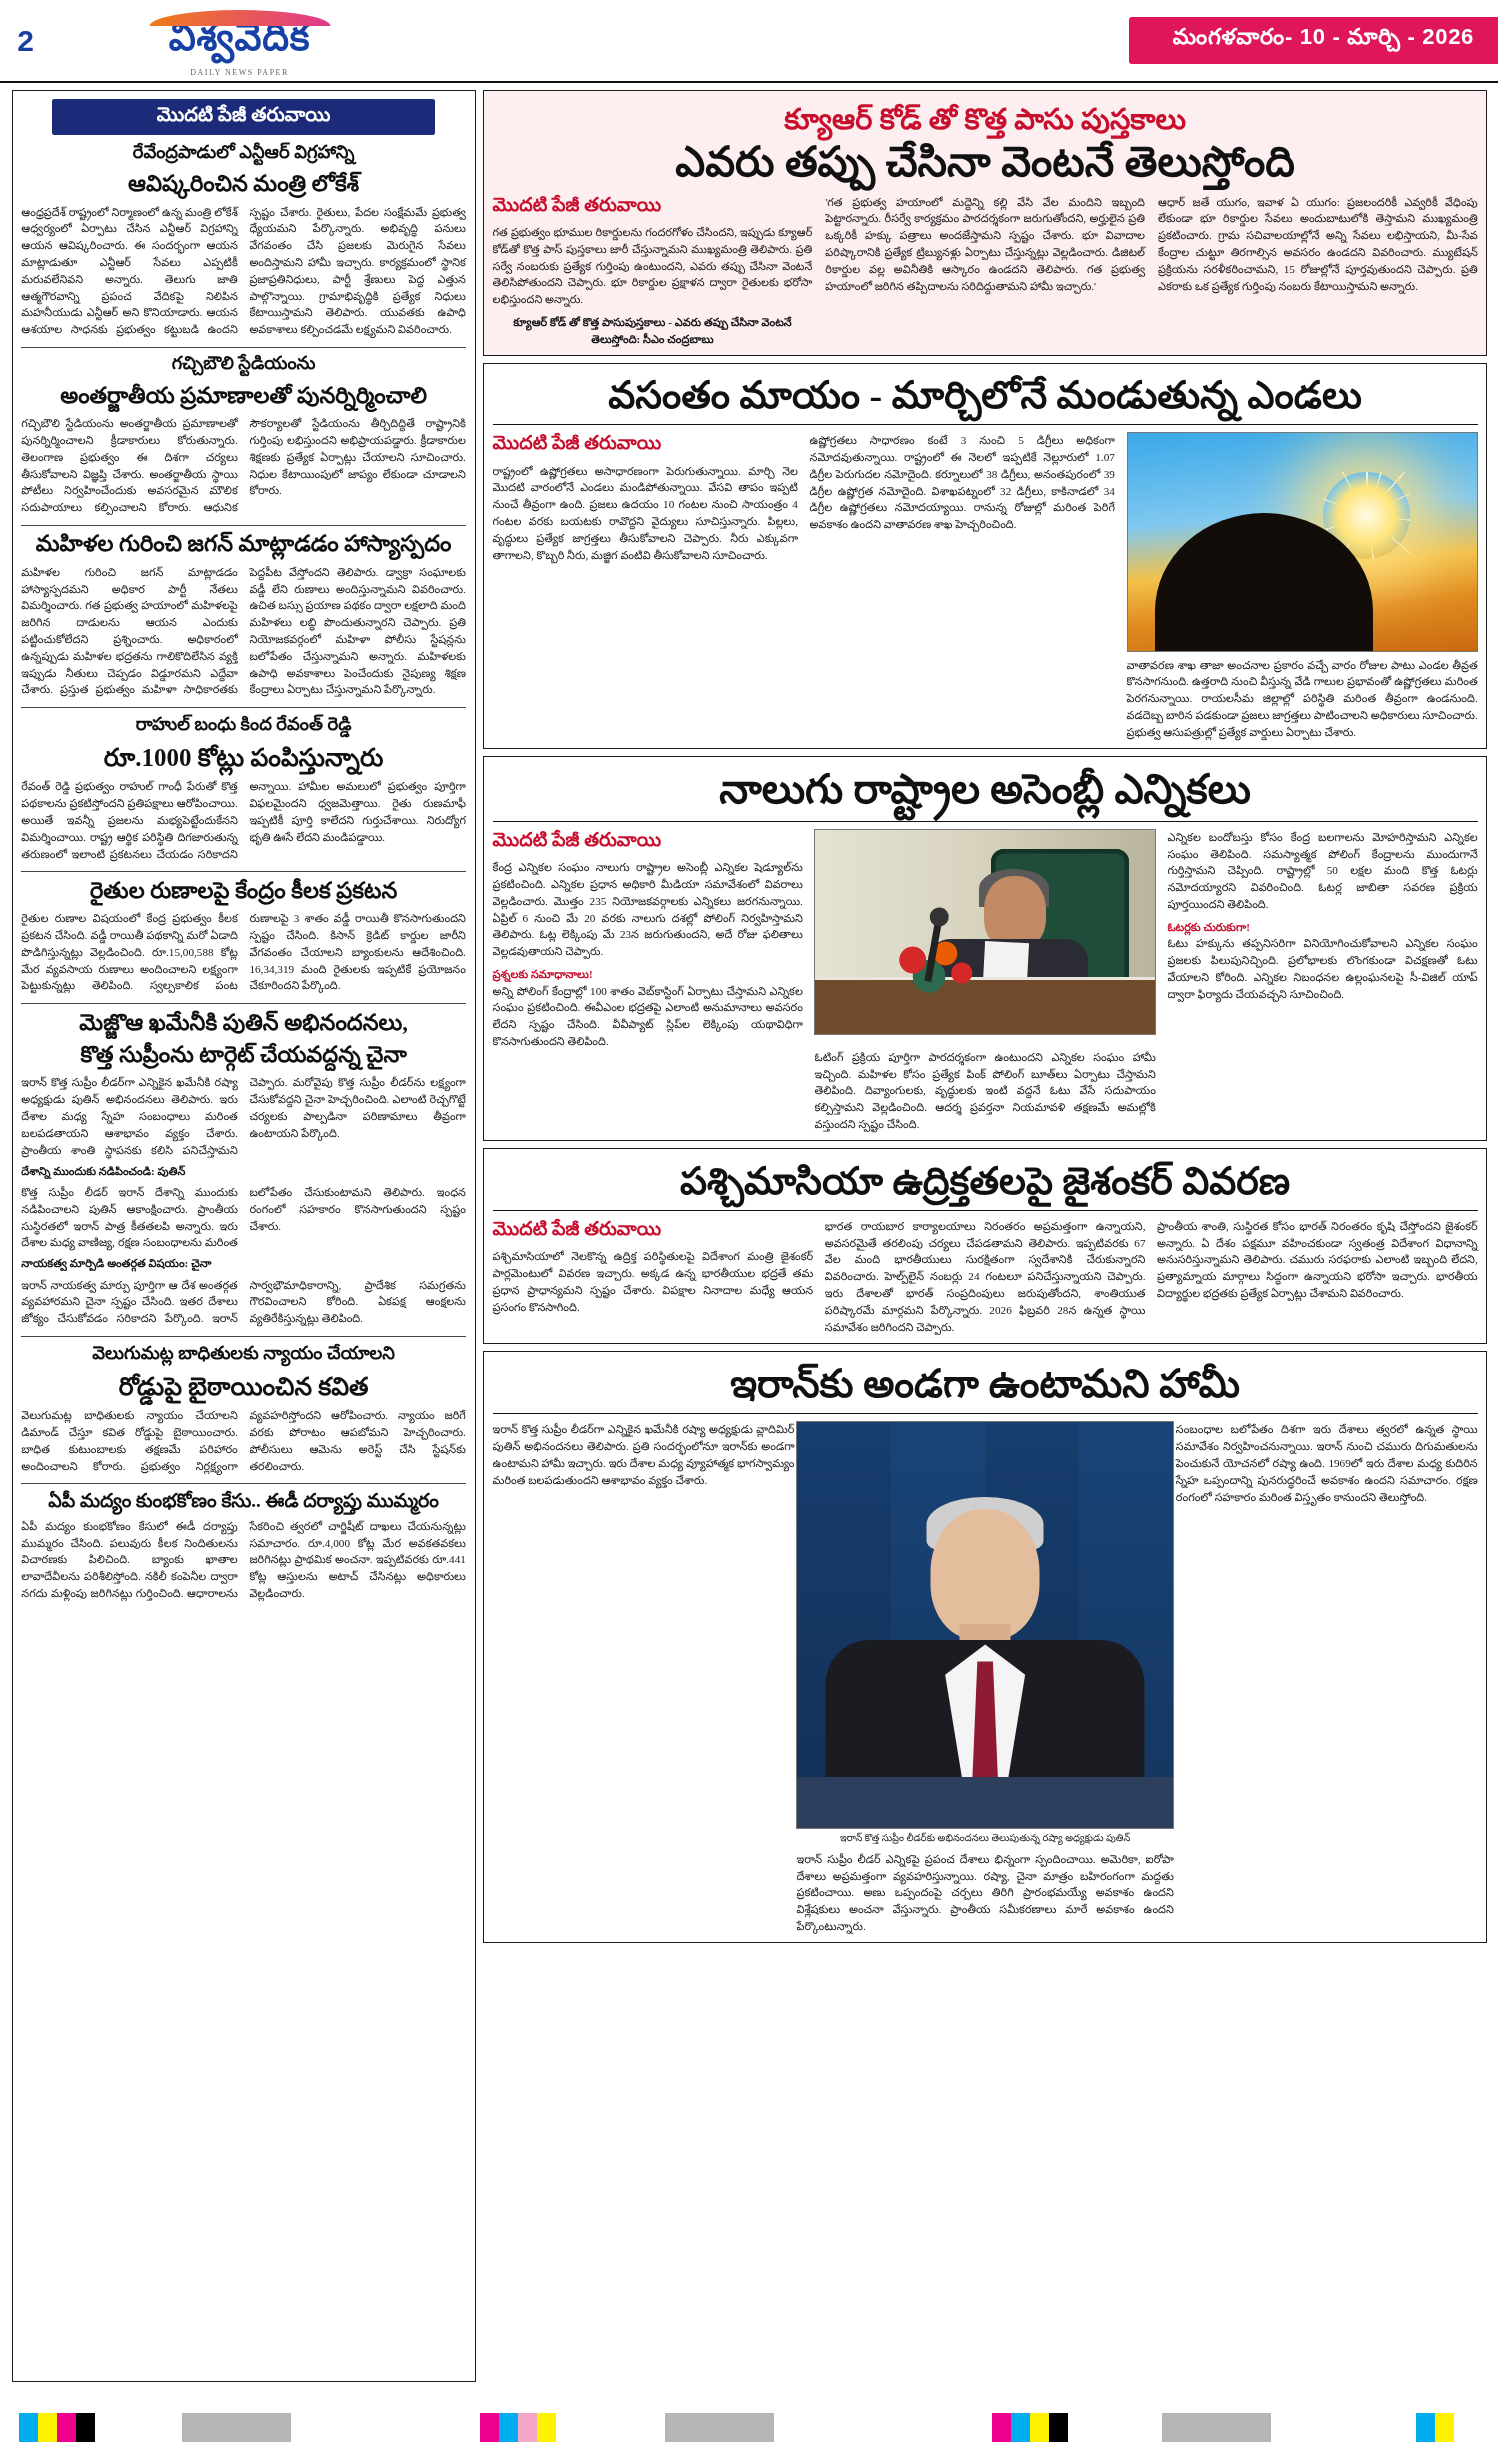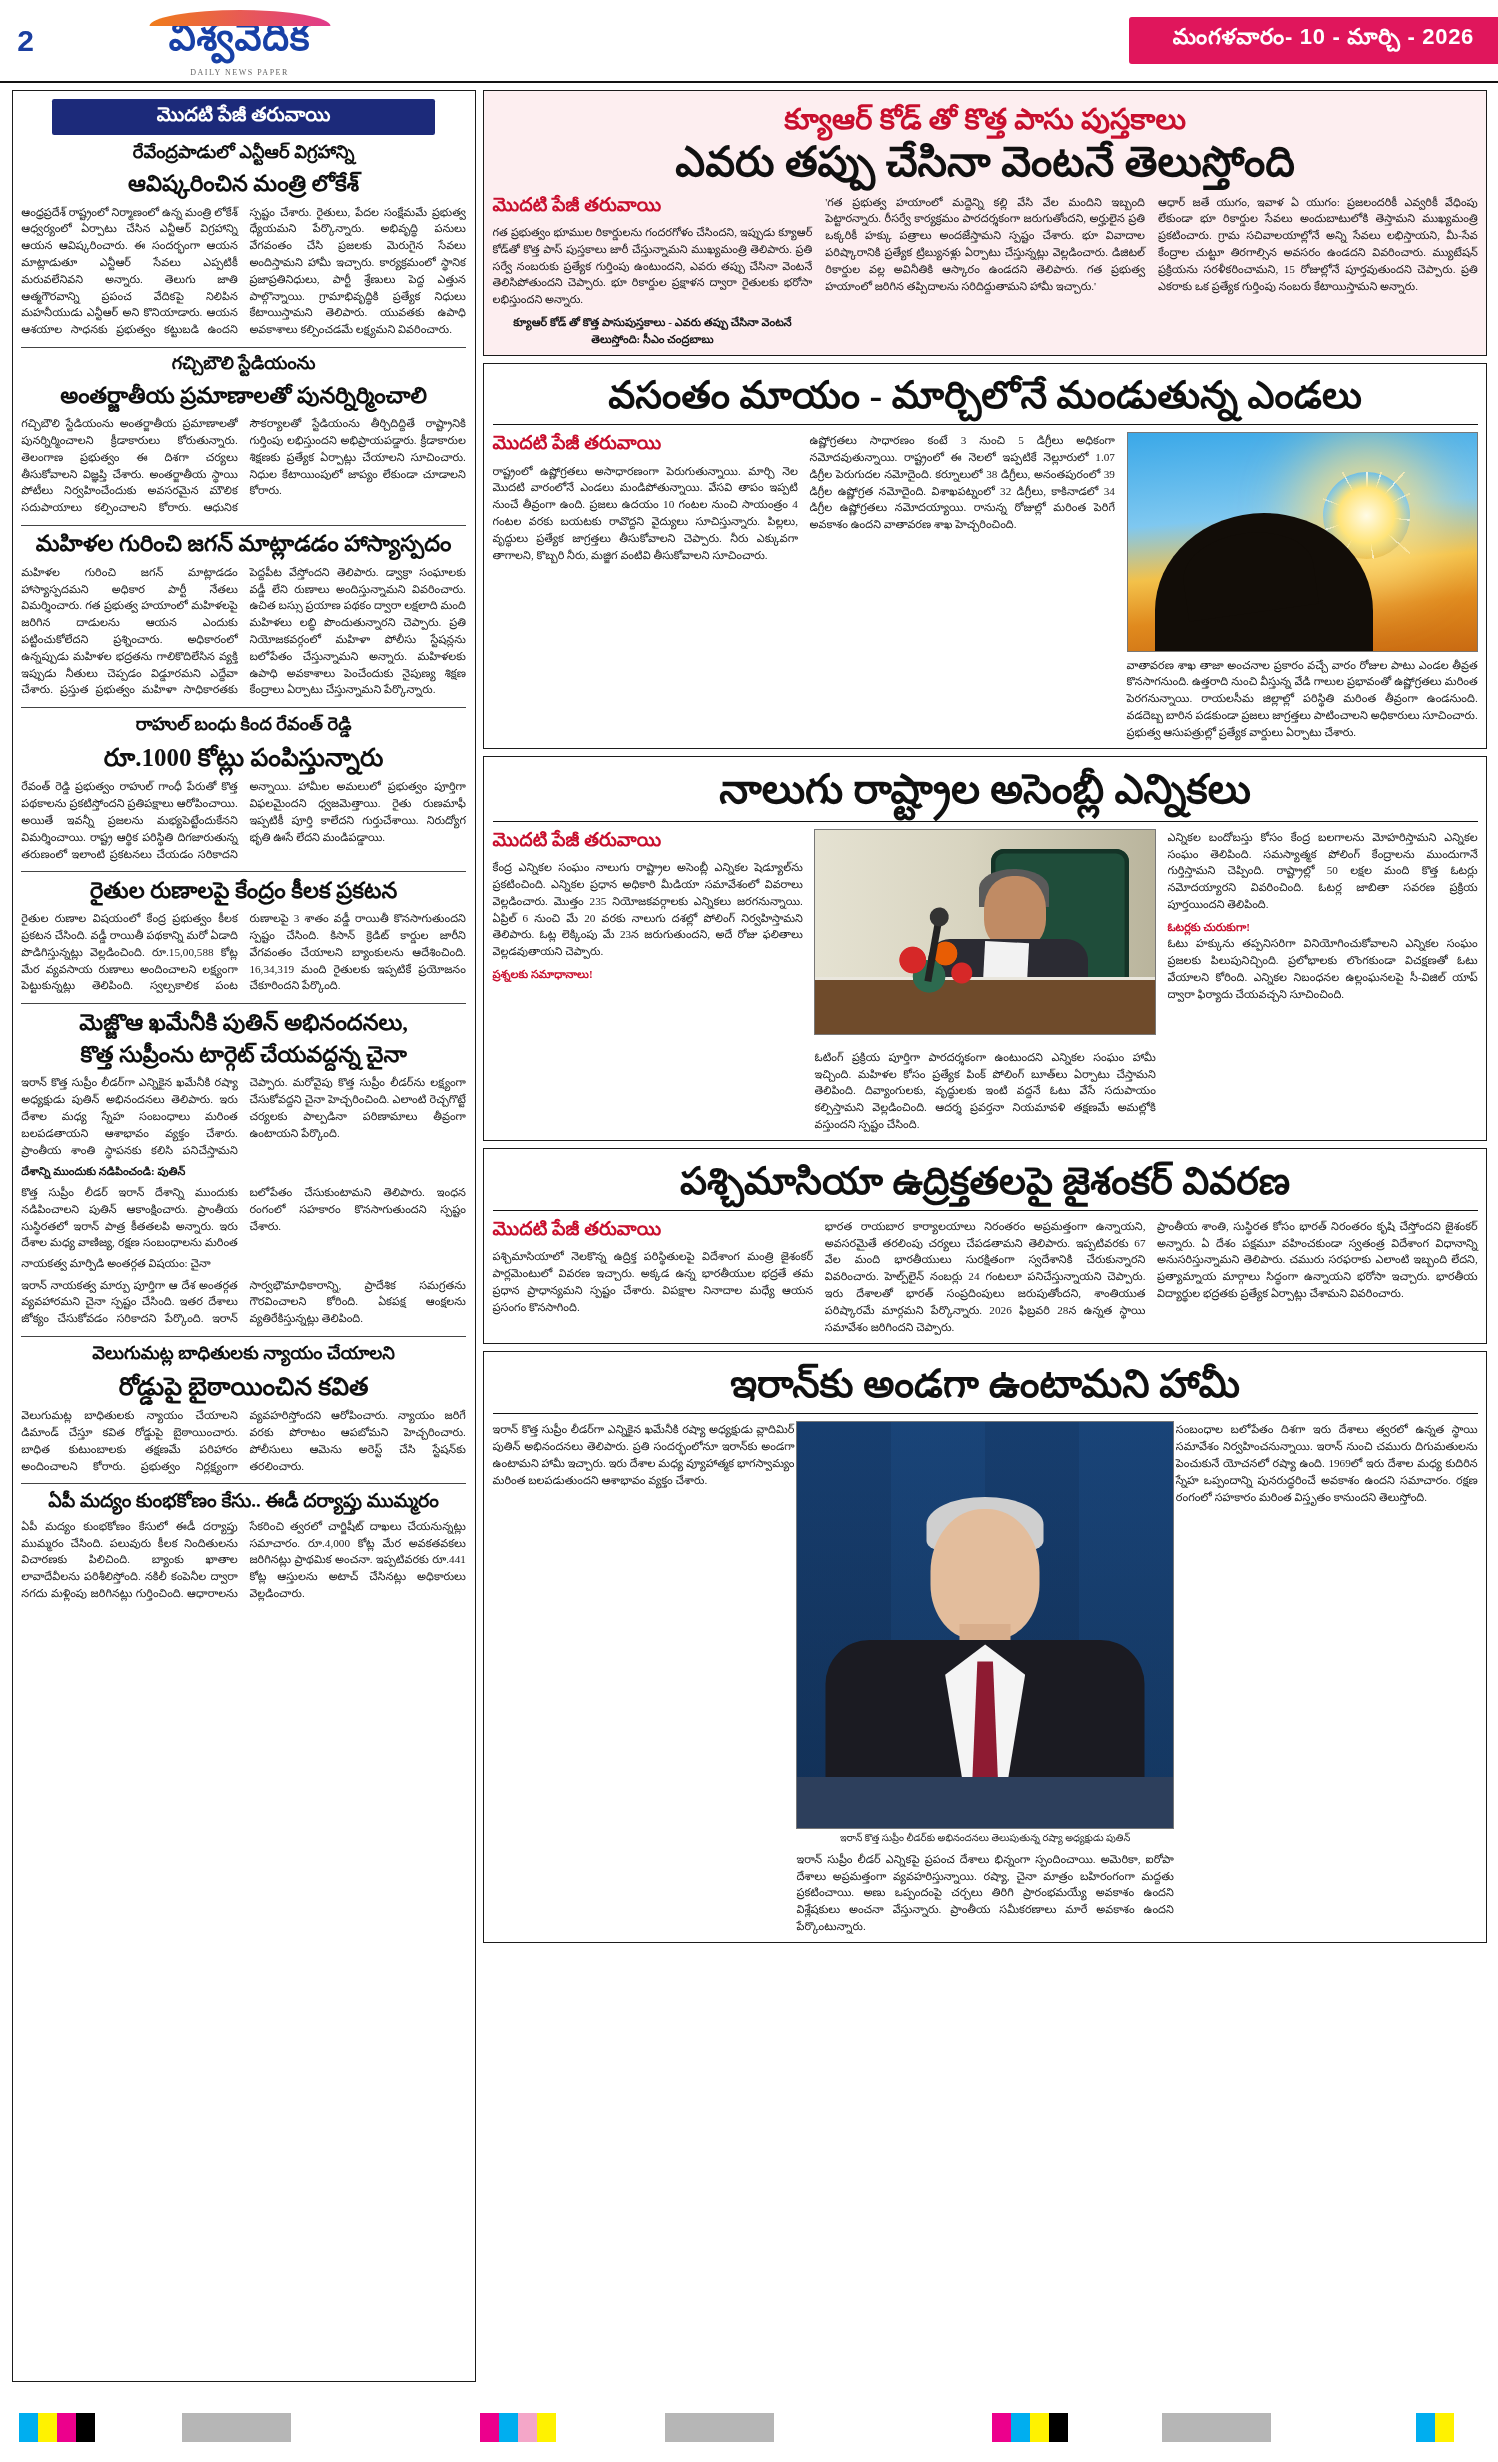--- a/index.html
+++ b/index.html
@@ -154,21 +154,21 @@
         <div class="body-text cols2">రైతుల రుణాల విషయంలో కేంద్ర ప్రభుత్వం కీలక ప్రకటన చేసింది. వడ్డీ రాయితీ పథకాన్ని మరో ఏడాది పొడిగిస్తున్నట్లు వెల్లడించింది. రూ.15,00,588 కోట్ల మేర వ్యవసాయ రుణాలు అందించాలని లక్ష్యంగా పెట్టుకున్నట్లు తెలిపింది. స్వల్పకాలిక పంట రుణాలపై 3 శాతం వడ్డీ రాయితీ కొనసాగుతుందని స్పష్టం చేసింది. కిసాన్ క్రెడిట్ కార్డుల జారీని వేగవంతం చేయాలని బ్యాంకులను ఆదేశించింది. 16,34,319 మంది రైతులకు ఇప్పటికే ప్రయోజనం చేకూరిందని పేర్కొంది.</div>
       </div>
       <hr class="rule">
 
       <div class="sec">
         <h3 class="head">మెజ్జొఆ ఖమేనీకి పుతిన్ అభినందనలు,</h3>
         <h3 class="head">కొత్త సుప్రీంను టార్గెట్ చేయవద్దన్న చైనా</h3>
         <div class="body-text cols2">ఇరాన్ కొత్త సుప్రీం లీడర్‌గా ఎన్నికైన ఖమేనీకి రష్యా అధ్యక్షుడు పుతిన్ అభినందనలు తెలిపారు. ఇరు దేశాల మధ్య స్నేహ సంబంధాలు మరింత బలపడతాయని ఆశాభావం వ్యక్తం చేశారు. ప్రాంతీయ శాంతి స్థాపనకు కలిసి పనిచేస్తామని చెప్పారు. మరోవైపు కొత్త సుప్రీం లీడర్‌ను లక్ష్యంగా చేసుకోవద్దని చైనా హెచ్చరించింది. ఎలాంటి రెచ్చగొట్టే చర్యలకు పాల్పడినా పరిణామాలు తీవ్రంగా ఉంటాయని పేర్కొంది.</div>
         <div class="body-text" style="font-weight:bold;margin-top:4.4px">దేశాన్ని ముందుకు నడిపించండి: పుతిన్</div>
         <div class="body-text cols2">కొత్త సుప్రీం లీడర్ ఇరాన్ దేశాన్ని ముందుకు నడిపించాలని పుతిన్ ఆకాంక్షించారు. ప్రాంతీయ సుస్థిరతలో ఇరాన్ పాత్ర కీతతలపి అన్నారు. ఇరు దేశాల మధ్య వాణిజ్య, రక్షణ సంబంధాలను మరింత బలోపేతం చేసుకుంటామని తెలిపారు. ఇంధన రంగంలో సహకారం కొనసాగుతుందని స్పష్టం చేశారు.</div>
-        <div class="body-text" style="font-weight:normal;margin-top:4.4px">నాయకత్వ మార్పిడి అంతర్గత విషయం: చైనా</div>
+        <div class="body-text" style="font-weight:bold;margin-top:4.4px">నాయకత్వ మార్పిడి అంతర్గత విషయం: చైనా</div>
         <div class="body-text cols2">ఇరాన్ నాయకత్వ మార్పు పూర్తిగా ఆ దేశ అంతర్గత వ్యవహారమని చైనా స్పష్టం చేసింది. ఇతర దేశాలు జోక్యం చేసుకోవడం సరికాదని పేర్కొంది. ఇరాన్ సార్వభౌమాధికారాన్ని, ప్రాదేశిక సమగ్రతను గౌరవించాలని కోరింది. ఏకపక్ష ఆంక్షలను వ్యతిరేకిస్తున్నట్లు తెలిపింది.</div>
       </div>
       <hr class="rule">
 
       <div class="sec">
         <div class="kicker" style="font-size:18px">వెలుగుమట్ల బాధితులకు న్యాయం చేయాలని</div>
         <h3 class="head" style="font-size:25px">రోడ్డుపై బైఠాయించిన కవిత</h3>
         <div class="body-text cols2">వెలుగుమట్ల బాధితులకు న్యాయం చేయాలని డిమాండ్ చేస్తూ కవిత రోడ్డుపై బైఠాయించారు. బాధిత కుటుంబాలకు తక్షణమే పరిహారం అందించాలని కోరారు. ప్రభుత్వం నిర్లక్ష్యంగా వ్యవహరిస్తోందని ఆరోపించారు. న్యాయం జరిగే వరకు పోరాటం ఆపబోమని హెచ్చరించారు. పోలీసులు ఆమెను అరెస్ట్ చేసి స్టేషన్‌కు తరలించారు.</div>
       </div>
       <hr class="rule">
@@ -224,20 +224,21 @@
       </div>
 
       <div class="box pad" style="margin-bottom:7.3px">
         <h1 class="head" style="font-size:41px">నాలుగు రాష్ట్రాల అసెంబ్లీ ఎన్నికలు</h1>
         <hr class="hr-thick">
         <div class="fc" style="gap:11.6px">
           <div style="flex:1">
             <div class="sub-ribbon">మొదటి పేజీ తరువాయి</div>
             <div class="body-text">కేంద్ర ఎన్నికల సంఘం నాలుగు రాష్ట్రాల అసెంబ్లీ ఎన్నికల షెడ్యూల్‌ను ప్రకటించింది. ఎన్నికల ప్రధాన అధికారి మీడియా సమావేశంలో వివరాలు వెల్లడించారు. మొత్తం 235 నియోజకవర్గాలకు ఎన్నికలు జరగనున్నాయి. ఏప్రిల్ 6 నుంచి మే 20 వరకు నాలుగు దశల్లో పోలింగ్ నిర్వహిస్తామని తెలిపారు. ఓట్ల లెక్కింపు మే 23న జరుగుతుందని, అదే రోజు ఫలితాలు వెల్లడవుతాయని చెప్పారు.</div>
             <div class="body-text" style="font-weight:bold;color:#c8102e;margin-top:5.8px">ప్రశ్నలకు సమాధానాలు!</div>
+            <div class="body-text">అన్ని పోలింగ్ కేంద్రాల్లో 100 శాతం వెబ్‌కాస్టింగ్ ఏర్పాటు చేస్తామని ఎన్నికల సంఘం ప్రకటించింది. ఈవీఎంల భద్రతపై ఎలాంటి అనుమానాలు అవసరం లేదని స్పష్టం చేసింది. వీవీప్యాట్ స్లిప్‌ల లెక్కింపు యథావిధిగా కొనసాగుతుందని తెలిపింది.</div>
           </div>
           <div style="flex:1.1">
             <div class="photo ec-photo">
               <div class="wall"></div>
               <div class="chairback"></div>
               <div class="hair"></div>
               <div class="person-head"></div>
               <div class="torso"></div>
               <div class="shirt"></div>
               <div class="cloth"></div>

